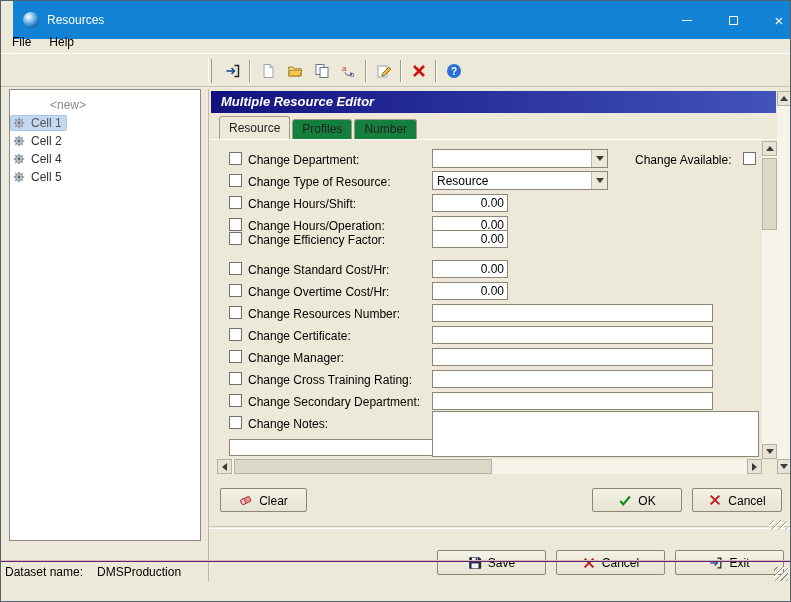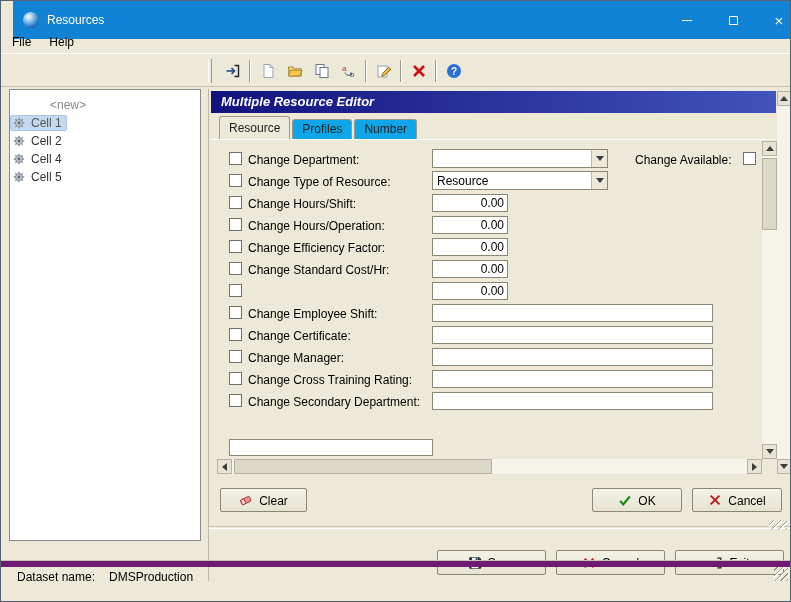--- a/index.html
+++ b/index.html
@@ -34,21 +34,21 @@
   .titem.selected .sel-wrap { background:var(--selection,#C4D9F1); color:#555; border:1px solid #a8c6e8; padding:0 4px 0 1px; }
   .titem .gear { margin-right:5px; flex:none; }
   .titem.new { color:#8a8a8a; padding-left:38px; }
 
   
   .editor { position:absolute; left:207px; top:88px; width:584px; height:492px; border-left:1px solid #bcb9a9; }
   .banner { position:absolute; left:2px; top:2px; width:565px; height:22px; padding-left:10px; line-height:21px;
     background:linear-gradient(90deg, var(--banner_from,#12127E), var(--banner_to,#4050B8));
     color:#fff; font-weight:bold; font-style:italic; font-size:13px; }
   .tabstrip { position:absolute; left:2px; top:27px; height:23px; display:flex; align-items:flex-end; padding-left:8px; }
-  .tab { height:20px; line-height:19px; padding:0 9px; background:#0ea5e9; border:1px solid #9d9a8b; border-bottom:none; border-radius:3px 3px 0 0; margin-right:2px; color:#222; }
+  .tab { height:20px; line-height:19px; padding:0 9px; background:#15803d; border:1px solid #9d9a8b; border-bottom:none; border-radius:3px 3px 0 0; margin-right:2px; color:#222; }
   .tab.active { height:23px; line-height:22px; background:var(--bg,#ECE9D8); position:relative; z-index:2; }
   .tabline { position:absolute; left:2px; top:50px; width:565px; height:2px; border-top:1px solid #ffffff; }
 
   .form { position:absolute; left:8px; top:52px; width:545px; height:318px; }
   .frow { position:absolute; left:0; width:100%; height:20px; }
   .cb { position:absolute; width:13px; height:13px; background:#fff; border:1px solid #707070; top:3px; }
   .cb.main { left:12px; }
   .flabel { position:absolute; left:31px; top:4px; white-space:nowrap; }
   .avail-label { position:absolute; left:418px; top:4px; white-space:nowrap; }
   .cb.avail { left:526px; }
@@ -88,21 +88,21 @@
 
   .splitter { position:absolute; left:0; top:437px; width:584px; height:3px; border-top:1px solid #c9c6b6; border-bottom:1px solid #ffffff; }
   .split-grip { position:absolute; left:560px; top:431px; width:18px; height:10px;
     background: repeating-linear-gradient(135deg, transparent 0 3px, #9a9786 3px 4px, #ffffff 4px 5px); }
 
   .btn-save { left:228px; top:461px; width:109px; height:25px; }
   .btn-fcancel { left:347px; top:461px; width:109px; height:25px; }
   .btn-exit { left:466px; top:461px; width:109px; height:25px; }
 
   
-  .statusbar { position:absolute; left:0; top:560px; width:100%; height:22px; border-top:6px solid #701a75; box-shadow: 0 -1px 0 #c6c3b3; line-height:20px; padding-left:16px; }
+  .statusbar { position:absolute; left:0; top:560px; width:100%; height:22px; border-top:1px solid #701a75; box-shadow: 0 -1px 0 #c6c3b3; line-height:20px; padding-left:4px; }
   .status-value { margin-left:14px; }
   .resize-grip { position:absolute; right:2px; bottom:2px; width:14px; height:14px;
     background: repeating-linear-gradient(135deg, transparent 0 2px, #9a9786 2px 3px, #ffffff 3px 4px); }
 
   .icon16 { width:16px; height:16px; flex:none; }
   .icon14 { width:14px; height:14px; flex:none; }
 </style>
 </head>
 <body>
 
@@ -299,40 +299,41 @@
         <span class="flabel">Change Hours/Shift:</span>
         <input class="fld num" value="0.00" style="">
       </div>
 
       <div class="frow" style="top:74px">
         <span class="cb main"></span>
         <span class="flabel">Change Hours/Operation:</span>
         <input class="fld num" value="0.00" style="">
       </div>
 
-      <div class="frow" style="top:96px">
+      <div class="frow" style="top:88px">
         <span class="cb main"></span>
         <span class="flabel">Change Efficiency Factor:</span>
         <input class="fld num" value="0.00" style="">
       </div>
 
       <div class="frow" style="top:118px">
         <span class="cb main"></span>
         <span class="flabel">Change Standard Cost/Hr:</span>
         <input class="fld num" value="0.00" style="">
       </div>
 
       <div class="frow" style="top:140px">
         <span class="cb main"></span>
+        <span class="flabel">Change Overtime Cost/Hr:</span>
         <input class="fld num" value="0.00" style="">
       </div>
 
       <div class="frow" style="top:162px">
         <span class="cb main"></span>
-        <span class="flabel">Change Employee Shift:</span>
+        <span class="flabel">Change Resources Number:</span>
         <input class="fld txt" value="" style="">
       </div>
 
       <div class="frow" style="top:184px">
         <span class="cb main"></span>
         <span class="flabel">Change Certificate:</span>
         <input class="fld txt" value="" style="">
       </div>
 
       <div class="frow" style="top:206px">
@@ -346,20 +347,25 @@
         <span class="flabel">Change Cross Training Rating:</span>
         <input class="fld txt" value="" style="">
       </div>
 
       <div class="frow" style="top:250px">
         <span class="cb main"></span>
         <span class="flabel">Change Secondary Department:</span>
         <input class="fld txt" value="" style="">
       </div>
 
+      <div class="frow" style="top:272px; height:50px">
+        <span class="cb main"></span>
+        <span class="flabel">Change Notes:</span>
+        <textarea class="notes" style=""></textarea>
+      </div>
 
       <input class="bottom-input" style="">
     </div>
 
     <div class="vscroll inner">
       <div class="sb-btn">
           <span class="tri-up"></span>
         </div>
       <div class="sb-track">
         <div class="sb-thumb"></div>

